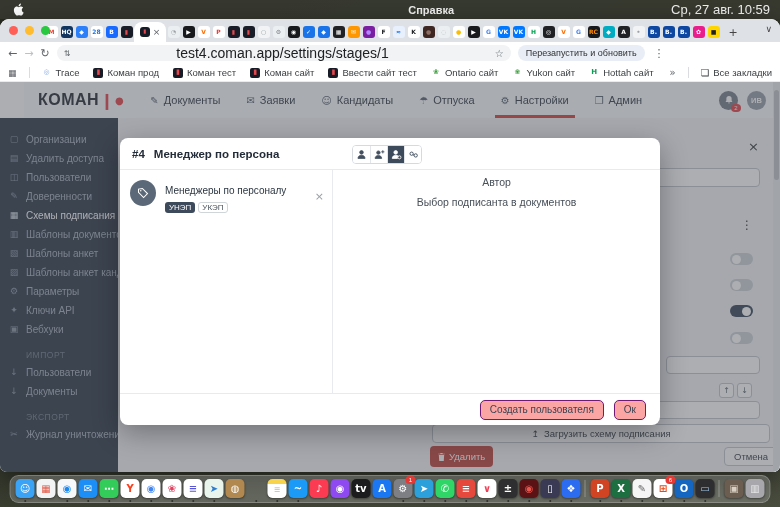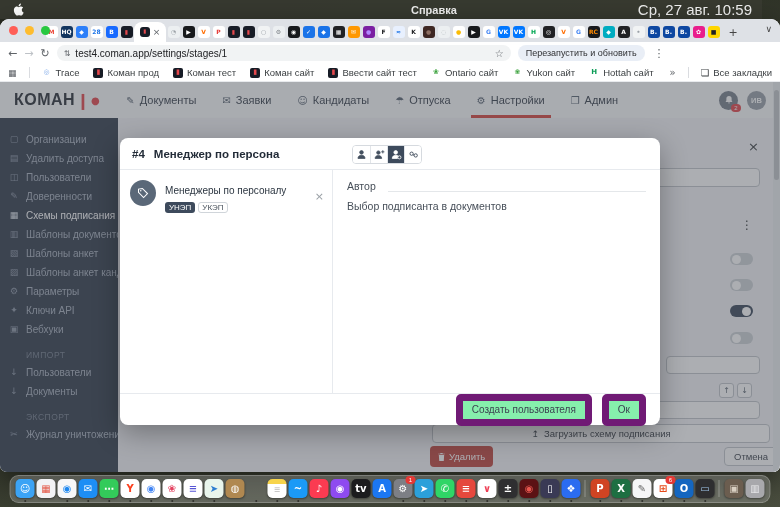--- a/index.html
+++ b/index.html
@@ -4,30 +4,30 @@
 <style>
   html,body{margin:0;padding:0;}
   body{
     width:780px;height:507px;position:relative;overflow:hidden;
     font-family:"Liberation Sans","DejaVu Sans",sans-serif;
     background:linear-gradient(160deg,#272a21 0%,#363a2d 55%,#4a4e3f 100%);
     -webkit-font-smoothing:antialiased;
   }
   .ico{font-family:"DejaVu Sans",sans-serif;}
   
-  .menubar{position:absolute;top:0;left:0;right:18px;height:19px;background:rgba(56,58,49,.96);
+  .menubar{position:absolute;top:0;left:0;right:0;height:19px;background:rgba(56,58,49,.96);
     display:flex;align-items:center;color:rgba(255,255,255,.94);font-size:11px;padding:0 10px;box-sizing:border-box;}
   .menubar .apple{width:16px;display:flex;justify-content:center;margin-right:6px;}
   .menus{display:flex;gap:17px;}
   .menu-item{cursor:default;}
   .menu-item:first-child{font-weight:700;}
   .mb-right{margin-left:auto;display:flex;align-items:center;gap:11px;}
   .mb-help{margin-right:60px;}
   .status-icon{font-size:10px;opacity:.92;}
-  .mb-clock{font-size:15px;}
+  .mb-clock{font-size:13px;margin-left:36px;}
   
   .window{position:absolute;top:19px;left:0;width:780px;height:453px;background:#fff;border-radius:9px 9px 7px 7px;
     box-shadow:0 10px 30px rgba(0,0,0,.5);}
   .tabstrip{height:23px;background:#dee1e6;border-radius:9px 9px 0 0;display:flex;align-items:flex-end;position:relative;}
   .lights{position:absolute;left:9px;top:7px;display:flex;gap:7px;}
   .light{width:9px;height:9px;border-radius:50%;}
   .light.r{background:#ff5f57}.light.y{background:#febc2e}.light.g{background:#28c840}
   .tabs{display:flex;align-items:flex-end;margin-left:44px;height:100%;}
   .fav-tab{width:15px;height:20px;display:flex;align-items:center;justify-content:center;}
   .favicon{width:12px;height:12px;border-radius:3px;display:flex;align-items:center;justify-content:center;
@@ -37,41 +37,41 @@
   .tab-close{font-size:9px;color:#5f6368;line-height:1;}
   .newtab-btn{margin-left:4px;margin-bottom:3px;font-size:11px;color:#444;width:16px;text-align:center;}
   .tab-overflow{position:absolute;right:8px;top:5px;font-size:9px;color:#444;}
   
   .toolbar{height:22px;background:#fff;display:flex;align-items:center;padding:0 8px;gap:7px;box-sizing:border-box;}
   .nav-btn{font-size:11px;color:#5f6368;}
   .nav-btn.disabled{color:#bdc1c6;}
   .urlbar{flex:1;max-width:440px;height:16px;background:#f1f3f4;border-radius:9px;display:flex;align-items:center;
     padding:0 7px;gap:5px;}
   .urlbar .site-icon{font-size:8px;color:#5f6368;}
-  .url-text{font-size:10px;color:#202124;flex:1;white-space:nowrap;overflow:hidden;}
+  .url-text{font-size:14px;color:#202124;flex:1;white-space:nowrap;overflow:hidden;text-align:center;}
   .star{font-size:10px;color:#5f6368;}
   .pill{height:16px;border-radius:9px;background:#e9eef6;display:flex;align-items:center;gap:4px;
     padding:0 8px;font-size:9px;color:#303134;white-space:nowrap;}
   .pill .avatar-dot{width:9px;height:9px;border-radius:50%;background:#5f6368;color:#fff;font-size:6px;
     display:flex;align-items:center;justify-content:center;}
   .kebab{font-size:11px;color:#5f6368;margin-left:2px;}
   
   .bookmarksbar{height:18px;background:#fff;border-bottom:1px solid #e8eaed;display:flex;align-items:center;
     padding:0 8px;gap:12px;box-sizing:border-box;}
   .bm-apps{font-size:9px;color:#5f6368;}
   .bm-sep{width:1px;height:11px;background:#dadce0;}
   .bm-items{display:flex;gap:14px;align-items:center;flex:1;overflow:hidden;}
   .bm-item{display:flex;align-items:center;gap:4px;font-size:9.5px;color:#3c4043;white-space:nowrap;}
   .bm-fav{width:10px;height:10px;border-radius:2px;display:flex;align-items:center;justify-content:center;
     font-size:7px;font-weight:700;line-height:1;}
   .bm-overflow{font-size:10px;color:#5f6368;}
   .bm-all{display:flex;align-items:center;gap:4px;font-size:9.5px;color:#3c4043;white-space:nowrap;}
   
   .page{position:relative;height:390px;background:#fff;overflow:hidden;border-radius:0 0 7px 7px;}
-  .app-header{height:36px;background:#fafbfc;display:flex;align-items:center;padding:0 14px;box-sizing:border-box;}
+  .app-header{height:36px;background:#fafbfc;display:flex;align-items:center;padding:0 14px;box-sizing:border-box;margin-left:24px;}
   .logo{font-size:16px;font-weight:700;color:#2a3038;letter-spacing:.5px;display:flex;align-items:center;}
   .logo .accent{color:#e5484d;font-weight:700;margin-left:1px;}
   .logo .dot{color:#e5484d;font-size:10px;margin-left:1px;}
   .app-nav{display:flex;gap:26px;margin-left:26px;height:100%;}
   .app-nav-item{display:flex;align-items:center;gap:5px;font-size:11px;color:#39424d;position:relative;height:100%;}
   .app-nav-item .ni{font-size:10px;color:#5a6673;}
   .app-nav-item.active::after{content:'';position:absolute;left:-6px;right:-6px;bottom:0;height:3px;background:#d8453e;}
   .hdr-right{margin-left:auto;display:flex;align-items:center;gap:9px;}
   .bell-wrap{width:19px;height:19px;border-radius:50%;background:#78818d;display:flex;align-items:center;justify-content:center;position:relative;}
   .bell-badge{position:absolute;right:-3px;bottom:-2px;background:#e5484d;color:#fff;font-size:6px;min-width:8px;height:8px;
@@ -124,26 +124,26 @@
   .modal-body{position:absolute;top:32px;bottom:32px;left:0;right:0;display:flex;}
   .mleft{width:213px;border-right:1px solid #e7eaee;padding:10px 8px 0 10px;box-sizing:border-box;position:relative;}
   .group-item{display:flex;gap:9px;}
   .g-avatar{width:26px;height:26px;border-radius:50%;background:#5a6878;display:flex;align-items:center;justify-content:center;flex-shrink:0;}
   .g-title{font-size:10px;color:#2b3540;line-height:12px;}
   .g-badges{display:flex;gap:3px;margin-top:4px;}
   .badge-dark{background:#3d4a5c;color:#fff;font-size:8px;border-radius:3px;padding:1.5px 4px;line-height:1;}
   .badge-light{background:#fff;color:#49525c;font-size:8px;border:1px solid #d0d5da;border-radius:3px;padding:.5px 3px;line-height:1;}
   .g-remove{position:absolute;right:8px;top:20px;font-size:11px;color:#9aa0a6;}
   .mright{flex:1;padding:6px 14px 0;box-sizing:border-box;}
-  .frow{display:flex;align-items:center;height:20px;}
+  .frow{display:flex;align-items:center;height:20px;flex-direction:column;}
   .frow .flabel{font-size:10.5px;color:#474f59;white-space:nowrap;}
   .fline{flex:1;border-bottom:1px solid #e4e7ea;margin-left:12px;align-self:flex-end;margin-bottom:4px;}
   .modal-footer{position:absolute;bottom:0;left:0;right:0;height:32px;border-top:1px solid #e7eaee;display:flex;align-items:center;
     justify-content:flex-end;gap:10px;padding:0 14px;box-sizing:border-box;}
-  .mbtn{border:7px solid #701a75;border-radius:5px;background:#86efac;font-size:10px;color:#3c4351;padding:4px 9px;line-height:1;}
+  .mbtn{border:1px solid #701a75;border-radius:5px;background:#fca5a5;font-size:10px;color:#3c4351;padding:4px 9px;line-height:1;}
   
   .dock{position:absolute;bottom:4px;left:50%;transform:translateX(-50%);display:flex;gap:2px;align-items:center;
     padding:3px 5px 4px;background:rgba(160,163,158,.40);border:1px solid rgba(255,255,255,.22);border-radius:9px;z-index:9;}
   .dock-item{position:relative;width:19px;height:19px;}
   .dock-ico{width:19px;height:19px;border-radius:5px;display:flex;align-items:center;justify-content:center;
     font-size:10px;font-weight:700;line-height:1;box-shadow:0 1px 2px rgba(0,0,0,.35);overflow:hidden;}
   .dock-item.dot::before{content:'';position:absolute;bottom:-4px;left:50%;transform:translateX(-50%);
     width:2.5px;height:2.5px;border-radius:50%;background:#2e2e2a;}
   .dock-item.sep-after{margin-right:8px;}
   .dock-item.sep-after::after{content:'';position:absolute;right:-5px;top:1px;bottom:1px;width:1px;background:rgba(255,255,255,.3);}

